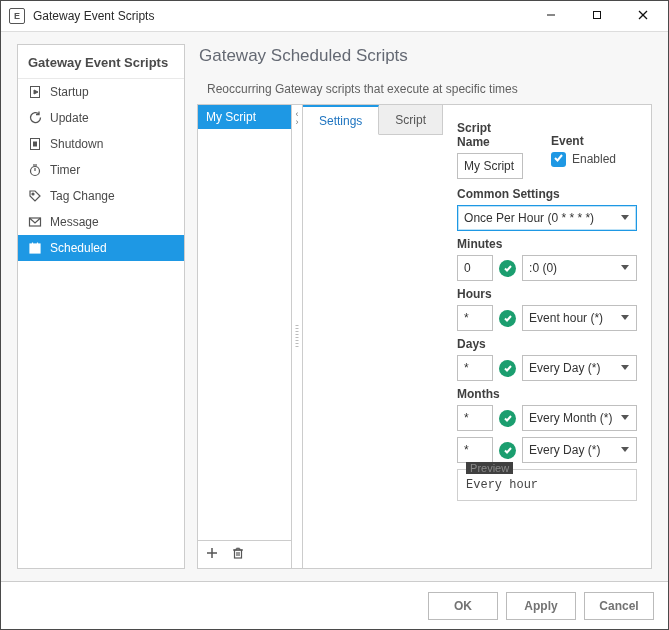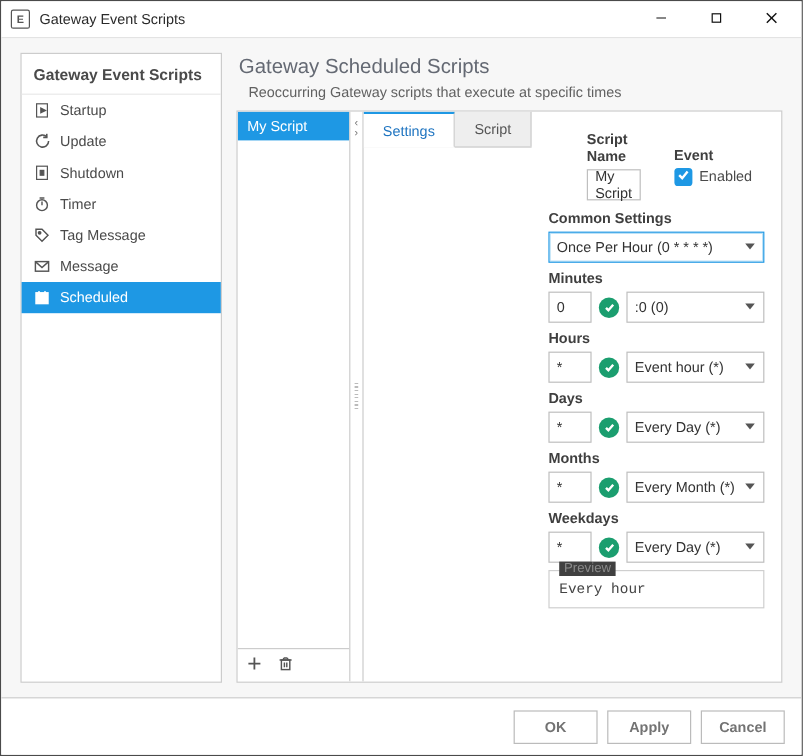--- a/index.html
+++ b/index.html
@@ -83,21 +83,21 @@
 
   
   .rightpane {
     flex: 1;
     display: flex;
     flex-direction: column;
     padding: 12px 16px 12px 12px;
     overflow: hidden;
   }
   .page-title { font-size: 17px; font-weight: 400; color: #646973; margin: 2px 0 2px 2px; }
-  .page-subtitle { font-size: 12px; color: #616161; margin: 2px 0 8px 10px; }
+  .page-subtitle { font-size: 12px; color: #616161; margin: 14px 0 8px 10px; }
 
   .content-row {
     flex: 1;
     display: flex;
     background: #fff;
     border: 1px solid #ccc;
     overflow: hidden;
   }
 
   .script-list {
@@ -176,21 +176,21 @@
     font: inherit; color:#333;
     background:#fff;
     display:flex; align-items:center;
   }
   .select-input { justify-content:space-between; }
   .select-input.focused { border-color:#1e98e4; box-shadow: 0 0 0 1px #bde2f7 inset; }
   .sel-caret svg { width:10px; height:10px; }
 
   .field-block { margin-bottom: 6px; }
 
-  .script-name-row { display:flex; gap: 28px; align-items:center; margin-bottom:8px;margin-left:32px; }
+  .script-name-row { display:flex; gap: 28px; align-items:center; margin-bottom:8px; }
   .script-name-row .name-col { flex: 1; }
   .event-col { width: 86px; }
   .cb-row { display:flex; align-items:center; gap:6px; margin-top: 4px; }
   .checkbox {
     width:15px; height:15px; border-radius:3px;
     background:#1e98e4;
     display:flex; align-items:center; justify-content:center;
   }
   .checkbox svg { width:11px; height:11px; }
 
@@ -307,21 +307,21 @@
       </span>
       <span>Timer</span>
     </div>
     <div class="side-item">
       <span class="icon">
         <svg viewBox="0 0 14 14" fill="none" stroke="#555" stroke-width="1.2">
             <path d="M2 2h5l5 5-5 5-5-5z"></path>
             <circle cx="5" cy="5" r="1" fill="#555"></circle>
           </svg>
       </span>
-      <span>Tag Message</span>
+      <span>Tag Change</span>
     </div>
     <div class="side-item">
       <span class="icon">
         <svg viewBox="0 0 14 14" fill="none" stroke="#555" stroke-width="1.2">
             <rect x="1.5" y="3" width="11" height="8"></rect>
             <polyline points="1.5,3 7,8 12.5,3"></polyline>
           </svg>
       </span>
       <span>Message</span>
     </div>
@@ -498,21 +498,20 @@
               <div class="select-input cron-sel">
                 <span>Every Month (*)</span>
                 <span class="sel-caret"><svg viewBox="0 0 10 10">
                       <polygon points="1,3 9,3 5,8" fill="#555"></polygon>
                     </svg></span>
               </div>
             </div>
           </div>
 
           <div class="field-block">
-            <div class="field-label">Weekdays</div>
             <div class="cron-row">
               <div class="text-input cron-val">
                   <span>*</span>
                 </div>
               <div class="ok-circle">
                   <svg viewBox="0 0 10 10" fill="none" stroke="#fff" stroke-width="2">
                     <polyline points="2,5.5 4,7.5 8,3"></polyline>
                   </svg>
                 </div>
               <div class="select-input cron-sel">

